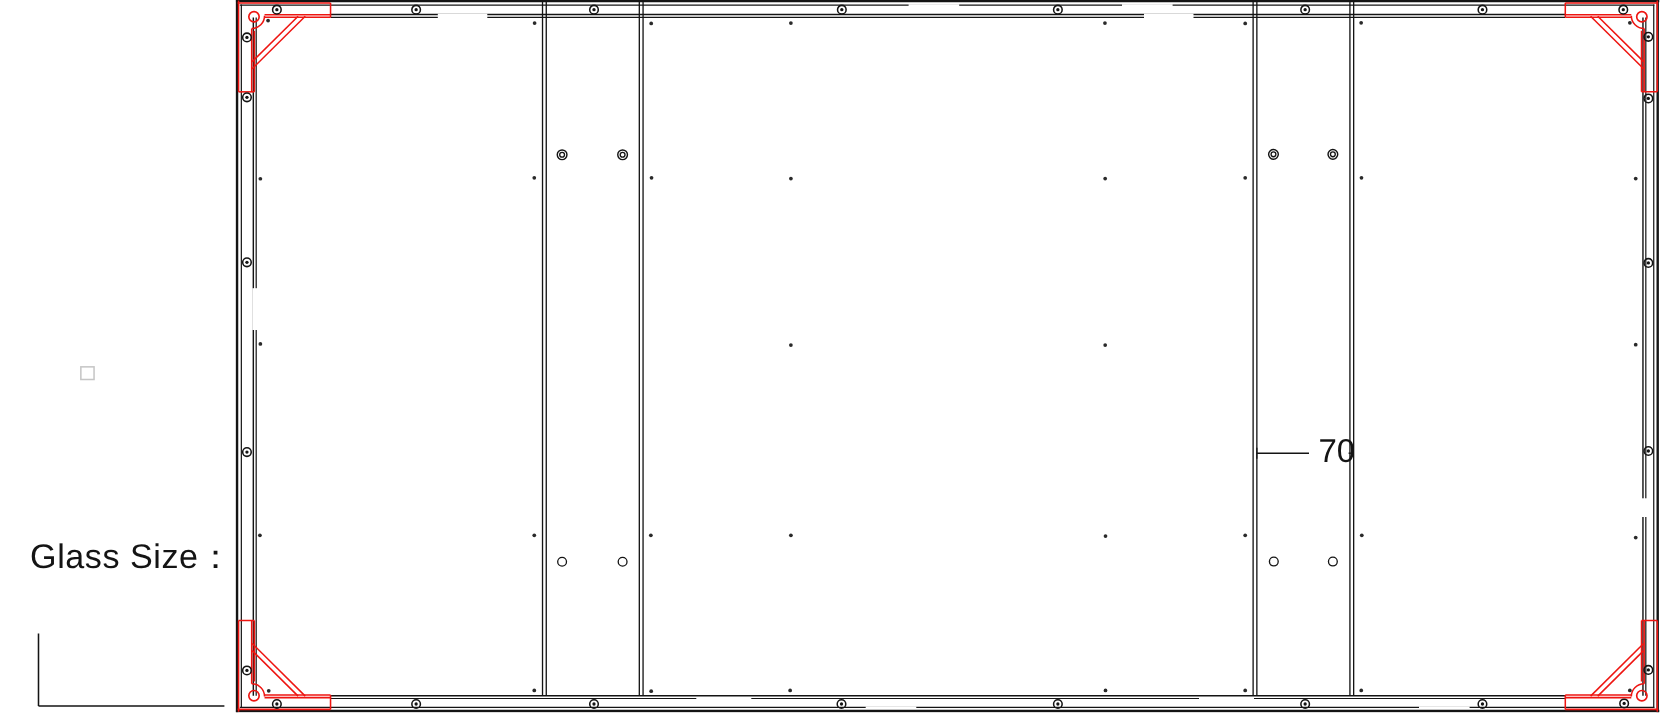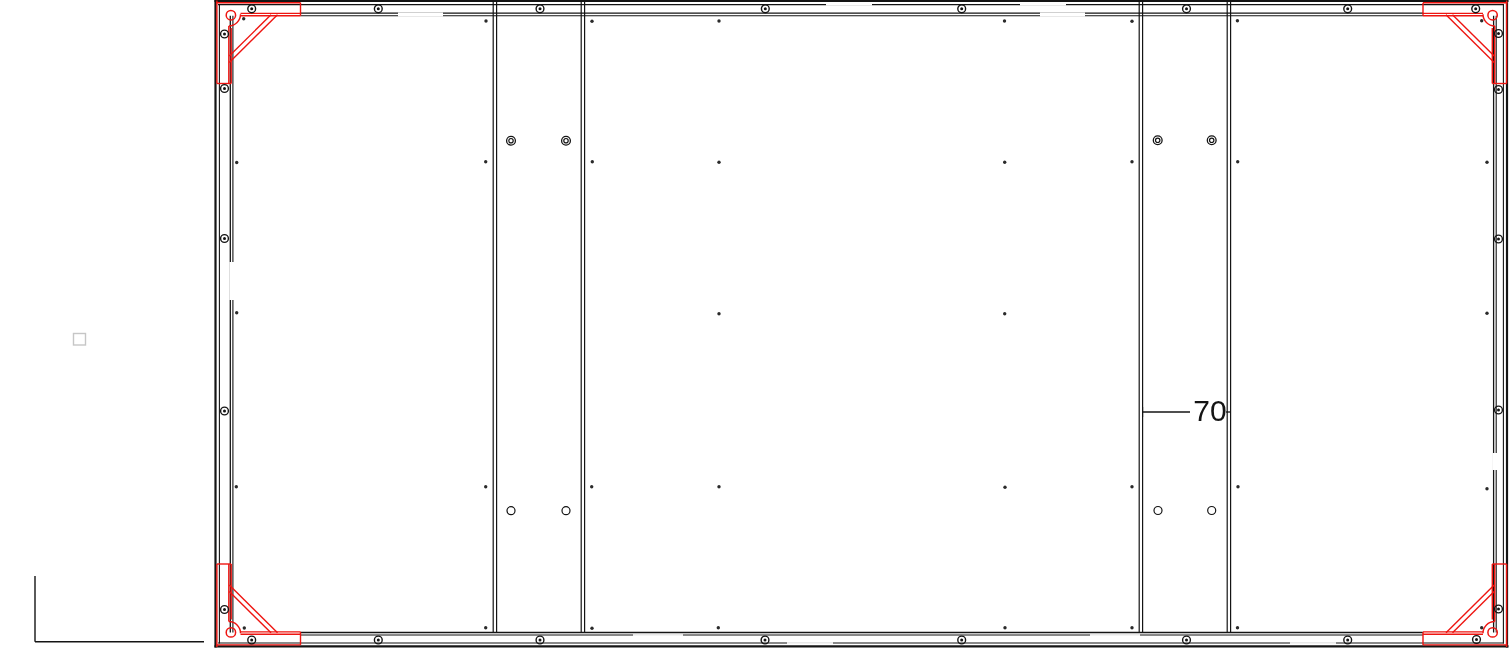--- a/index.html
+++ b/index.html
@@ -22,21 +22,21 @@
     line-height:44px;
     color:#141414;
     letter-spacing:0.5px;
     white-space:nowrap;
   }
   .dim-label{
     position:absolute;
     left:1188px;
     top:394px;
     width:44px;
-    text-align:center;
+    text-align:right;
     font-size:30px;
     color:#141414;
   }
 </style>
 </head>
 <body>
 
 <div class="canvas">
   <svg id="drawing-svg" viewBox="0 0 1509 648" xmlns="http://www.w3.org/2000/svg">
       <g>
@@ -239,16 +239,17 @@
         <circle cx="1005" cy="627.7" r="1.7" fill="#2a2a2a"></circle>
         <circle cx="1132" cy="627.7" r="1.7" fill="#2a2a2a"></circle>
         <circle cx="1237.5" cy="627.7" r="1.7" fill="#2a2a2a"></circle>
       </g>
       <g>
         <rect x="73.5" y="333.5" width="12" height="11.5" fill="none" stroke="#c6c6c6" stroke-width="1.4"></rect>
       </g>
     </svg>
 
   <div class="glass-size-label">
+    <div>Glass Size：</div>
   </div>
 
   <div class="dim-label">70</div>
 </div>
 
 </body></html>

